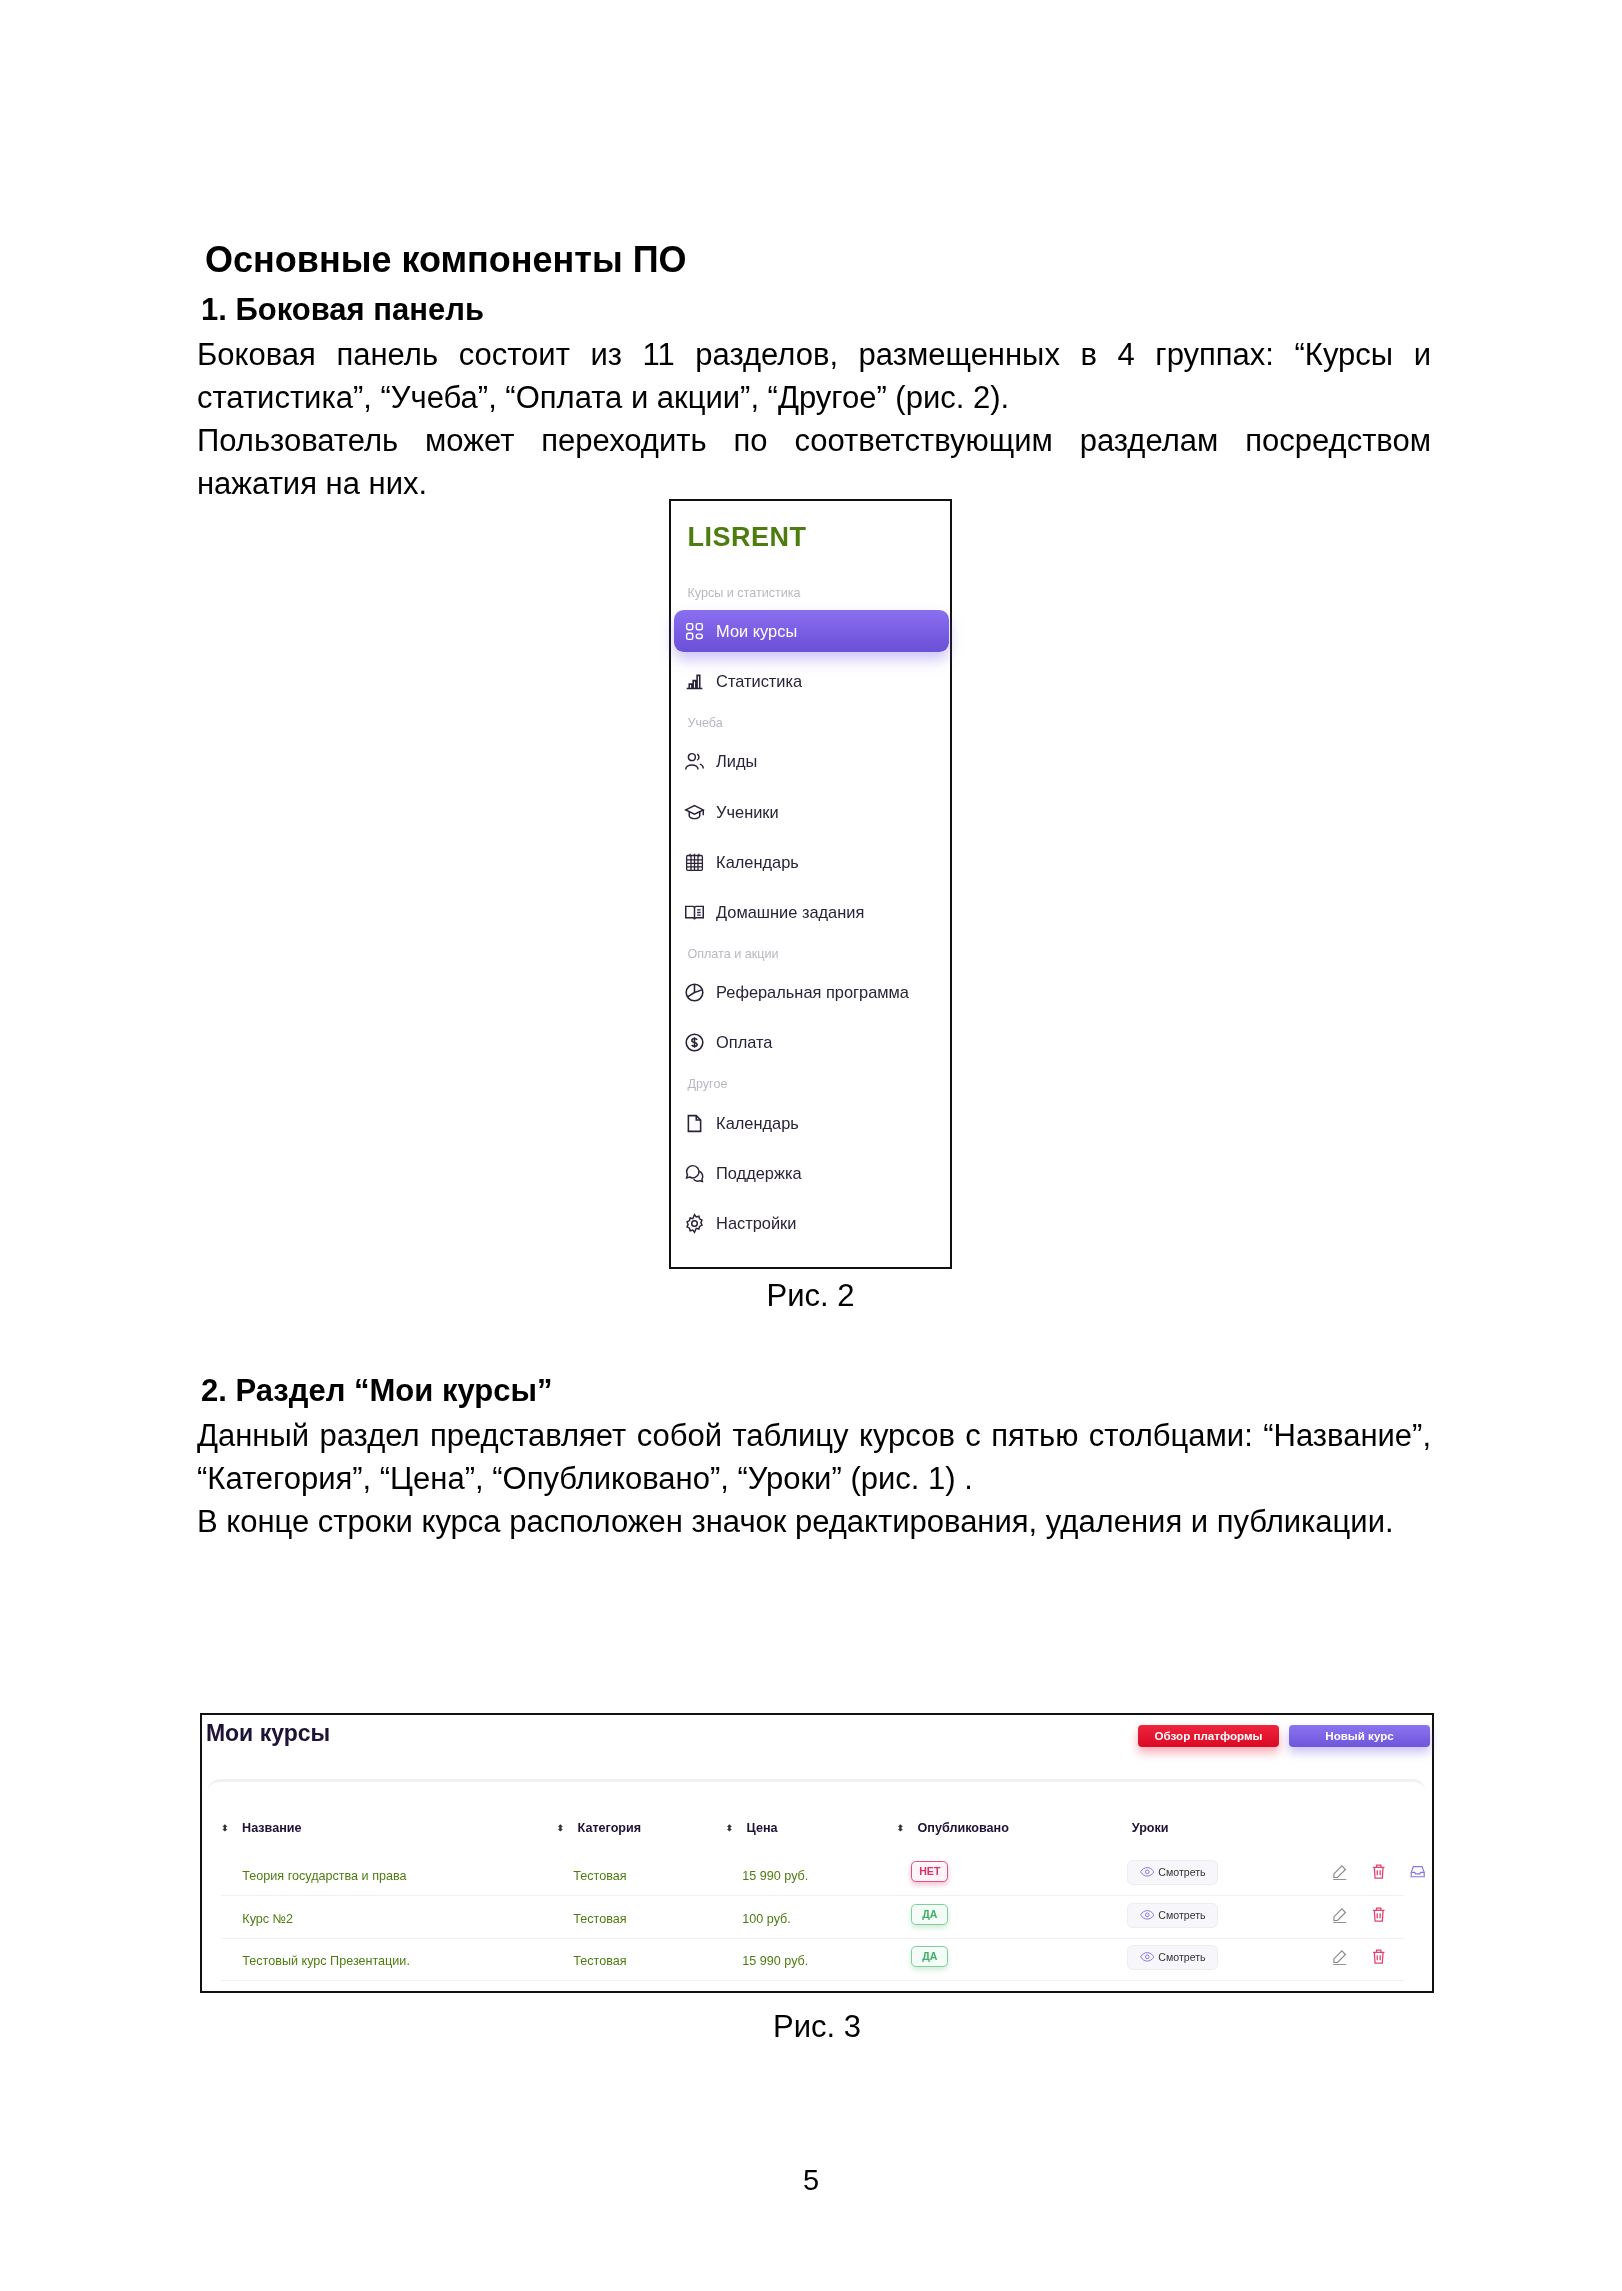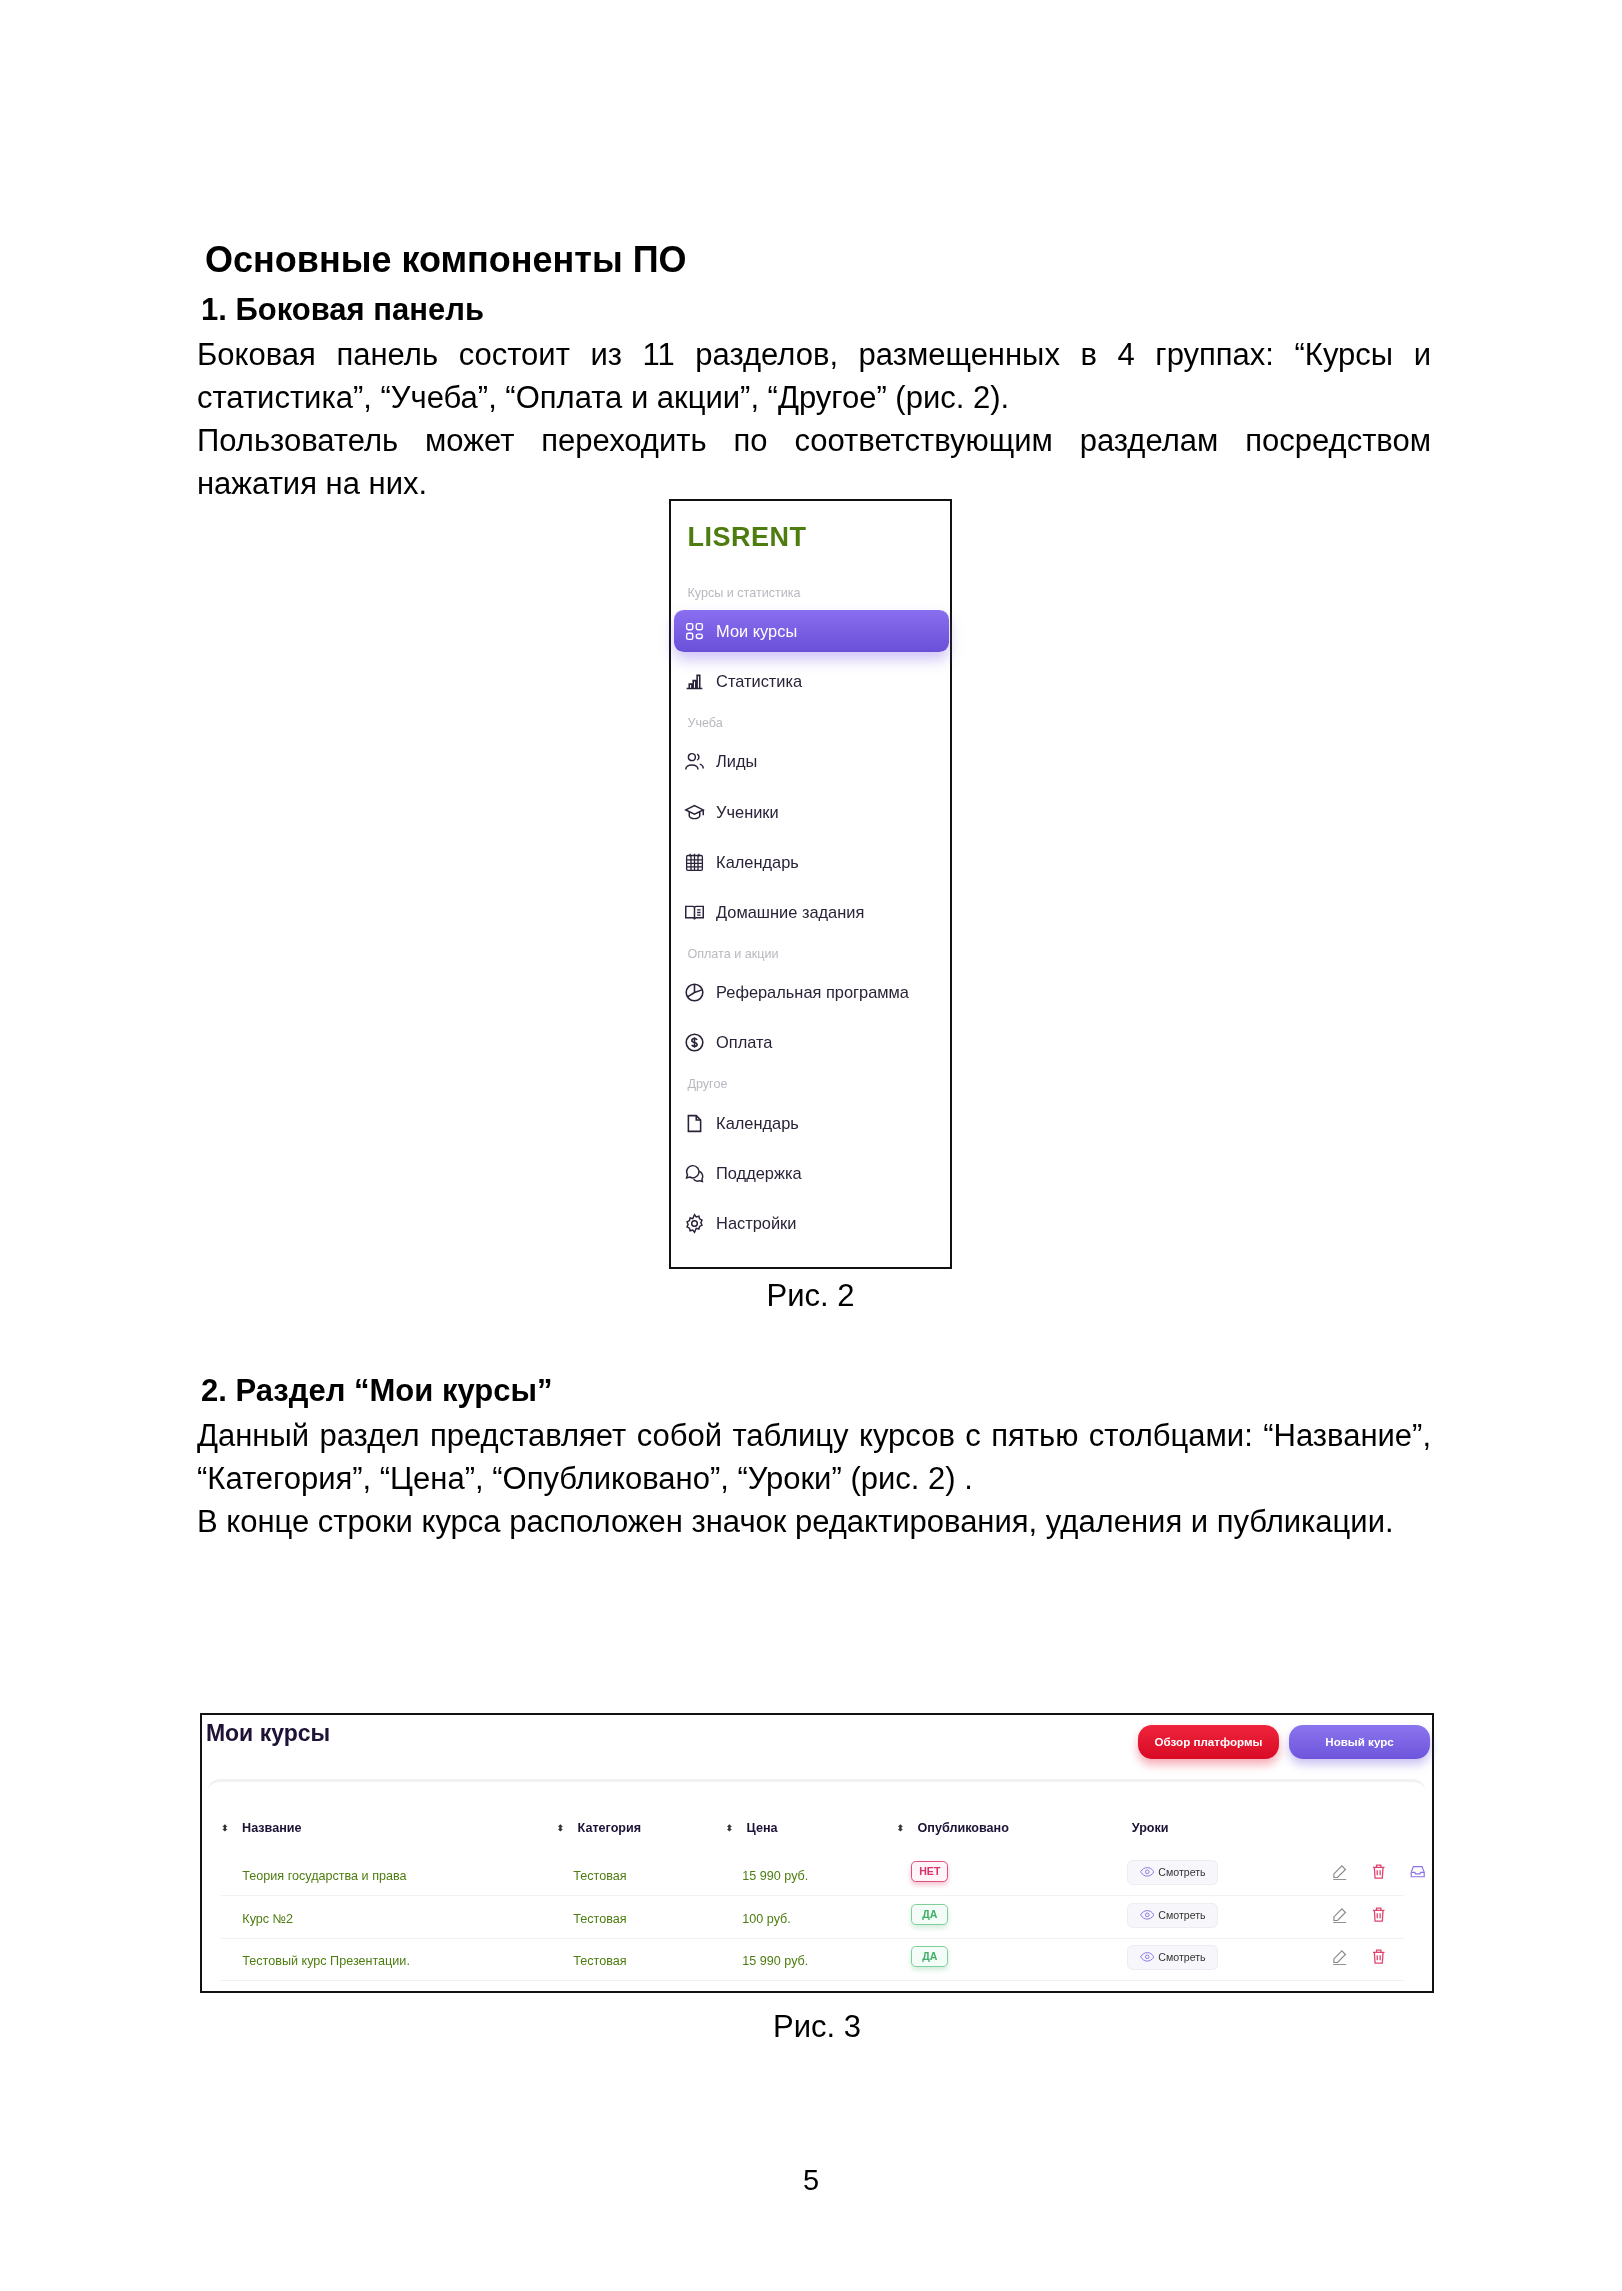--- a/index.html
+++ b/index.html
@@ -16,21 +16,21 @@
   .grp { position:absolute; left:16.4px; font-size:12.6px; color:#b8b8c0; }
   .item { position:absolute; left:2.9px; width:275px; height:42px; display:flex; align-items:center; box-sizing:border-box; padding-left:10.6px; font-size:16.4px; color:#2a2238; }
   .item.active { background:linear-gradient(180deg,#8a6ff0,#6a4fd8); color:#fff; border-radius:9.7px; box-shadow:0 7.7px 13.5px rgba(120,90,230,0.35); }
   .item .ic { width:21px; height:21px; margin-right:10.6px; display:inline-flex; align-items:center; justify-content:center; }
   .item svg { width:21px; height:21px; }
   .cap2 { position:absolute; left:669px; top:1276px; width:283px; }
 
   
   .fig3 { position:absolute; left:200px; top:1713px; width:1234px; height:280px; border:2.4px solid #111; background:#fff; box-sizing:border-box; }
   .f3-title { position:absolute; left:3.9px; top:4.8px; font-size:23px; font-weight:bold; color:#1e1236; }
-  .btn { position:absolute; top:9.7px; height:34px; border-radius:14px; color:#fff; font-size:11.6px; font-weight:bold; display:flex; align-items:center; justify-content:center; }
+  .btn { position:absolute; top:9.7px; height:22px; border-radius:4px; color:#fff; font-size:11.6px; font-weight:bold; display:flex; align-items:center; justify-content:center; }
   .btn-red { left:936px; width:141px; background:linear-gradient(180deg,#f0243c,#d80a25); box-shadow:0 5.8px 9.7px rgba(230,20,50,0.35); }
   .btn-purple { left:1087px; width:141px; background:linear-gradient(180deg,#8b74ee,#6e55dc); box-shadow:0 5.8px 9.7px rgba(110,85,220,0.35); }
   .card { position:absolute; left:4.8px; top:64px; width:1219px; height:212px; border-radius:13.5px; border-top:3.9px solid #f1f1f3; box-sizing:border-box; }
   .th { position:absolute; top:39px; font-size:12.6px; font-weight:bold; color:#1e1236; display:flex; align-items:center; }
   .sort { font-size:8.7px; color:#333; margin-right:13.5px; }
   .row { position:absolute; left:14.5px; width:1183px; height:42px; border-bottom:1.9px solid #f1f1f3; }
   .cell { position:absolute; top:16px; font-size:12.6px; color:#4d7c0f; white-space:nowrap; }
   .badge { position:absolute; top:7.7px; height:21px; width:37px; border-radius:4.8px; font-size:10.6px; font-weight:bold; display:flex; align-items:center; justify-content:center; box-sizing:border-box; }
   .badge.no { border:1.4px solid #e0507a; color:#d8326a; background:#fff4f7; box-shadow:0 2.9px 4.8px rgba(220,60,110,0.3); }
   .badge.yes { border:1.4px solid #7fcf9a; color:#3fae68; background:#f3fcf6; box-shadow:0 2.9px 4.8px rgba(80,180,110,0.25); }
@@ -160,21 +160,21 @@
           <path d="M12 2l2 2.5 3-.8.8 3 2.7 1.5-1.2 2.8 1.2 2.8-2.7 1.5-.8 3-3-.8L12 22l-2-2.5-3 .8-.8-3L3.5 15.8 4.7 13 3.5 10.2 6.2 8.7l.8-3 3 .8z"></path>
         </svg>
       </span>
     <span>Настройки</span>
   </div>
 </div>
 <div class="caption cap2">Рис. 2</div>
 
 <div class="page" style="top:1367px">
   <p class="h2">2. Раздел “Мои курсы”</p>
-  <p class="p">Данный раздел представляет собой таблицу курсов с пятью столбцами: “Название”, “Категория”, “Цена”, “Опубликовано”, “Уроки” (рис. 2) .</p>
+  <p class="p">Данный раздел представляет собой таблицу курсов с пятью столбцами: “Название”, “Категория”, “Цена”, “Опубликовано”, “Уроки” (рис. 1) .</p>
   <p class="p">В конце строки курса расположен значок редактирования, удаления и публикации.</p>
 </div>
 
 <div class="fig3">
   <div class="f3-title">Мои курсы</div>
   <div class="btn btn-red">Обзор платформы</div>
   <div class="btn btn-purple">Новый курс</div>
 
   <div class="card">
     <div class="th" style="left:14.5px">

